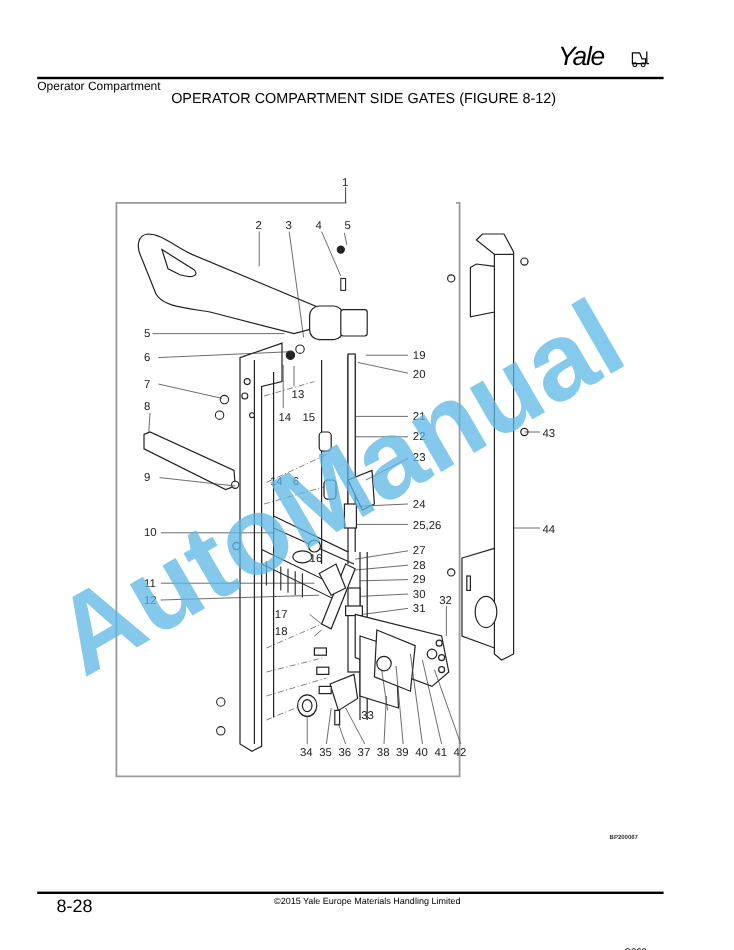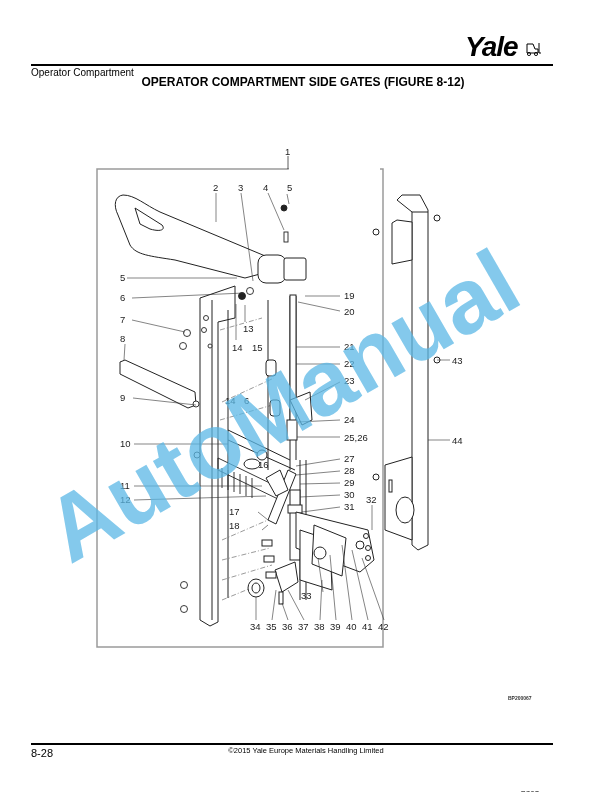--- a/index.html
+++ b/index.html
@@ -1,28 +1,28 @@
 <!DOCTYPE html>
 <html><head>
 <meta charset="utf-8">
 <style>
   html, body { margin: 0; padding: 0; background: #ffffff; }
   body { width: 612px; height: 792px; position: relative; overflow: hidden; font-family: "Liberation Sans", sans-serif; color: #000; }
   .header-label { position: absolute; left: 31px; top: 51px; font-size: 10px; margin-top: 16px; }
   .header-rule { position: absolute; left: 31px; top: 64px; width: 522px; height: 2px; background: #000; }
   .logo { position: absolute; left: 465px; top: 34px; width: 90px; height: 28px; }
-  .logo-text { position: absolute; left: 0; top: 0; font-size: 28px; font-weight: bold; font-style: italic; letter-spacing: -1px; line-height: 26px; }
+  .logo-text { position: absolute; left: 0; top: 0; font-size: 22px; font-weight: normal; font-style: italic; letter-spacing: -1px; line-height: 26px; }
   .logo-icon { position: absolute; left: 60px; top: 8px; }
-  .page-title { position: absolute; left: 0; width: 606px; top: 75px; text-align: center; font-size: 12px; font-weight: bold; }
+  .page-title { position: absolute; left: 0; width: 606px; top: 75px; text-align: center; font-size: 12px; font-weight: normal; }
   .figure { position: absolute; left: 0; top: 0; width: 612px; height: 792px; }
   .callout { font-family: "Liberation Sans", sans-serif; font-size: 9.5px; fill: #222; }
   .watermark { font-family: "Liberation Sans", sans-serif; font-size: 92px; font-weight: bold; fill: #5bb8e6; opacity: 0.75; }
   .figure-id { position: absolute; left: 508px; top: 695px; font-size: 5px; font-weight: bold; color: #333; }
   .footer-rule { position: absolute; left: 31px; top: 743px; width: 522px; height: 2px; background: #000; }
-  .footer-left { position: absolute; left: 31px; top: 747px; font-size: 11px; }
+  .footer-left { position: absolute; left: 47px; top: 747px; font-size: 15px; }
   .footer-center { position: absolute; left: 0; width: 612px; top: 746px; text-align: center; font-size: 7.5px; }
   .footer-right { position: absolute; left: 520px; top: 789px; font-size: 8px; }
 </style>
 </head>
 <body>
 
 <div class="header-label">Operator Compartment</div>
 <div class="logo">
   <span class="logo-text">Yale</span>
   <svg class="logo-icon" width="16" height="14" viewBox="0 0 16 14">

